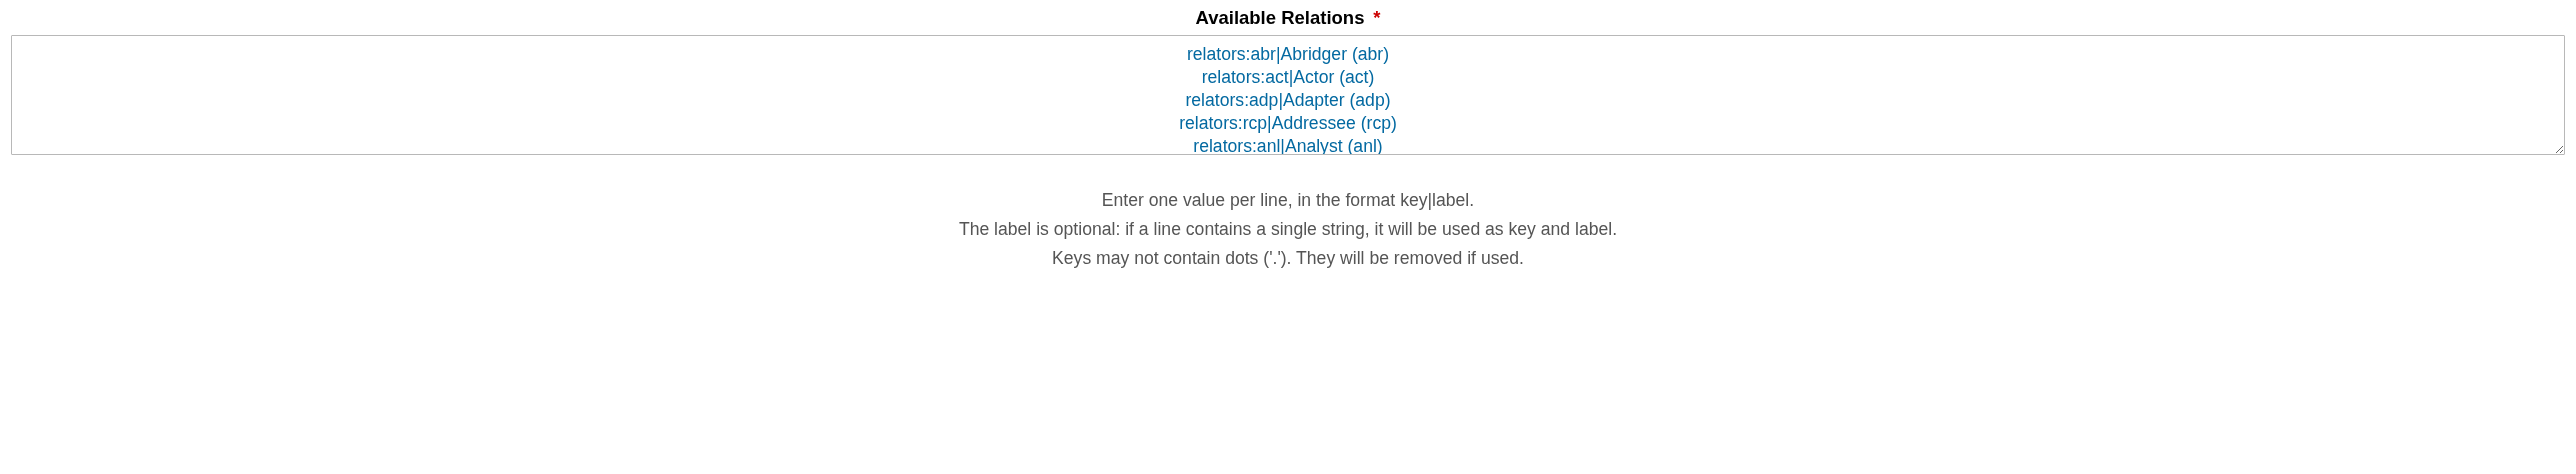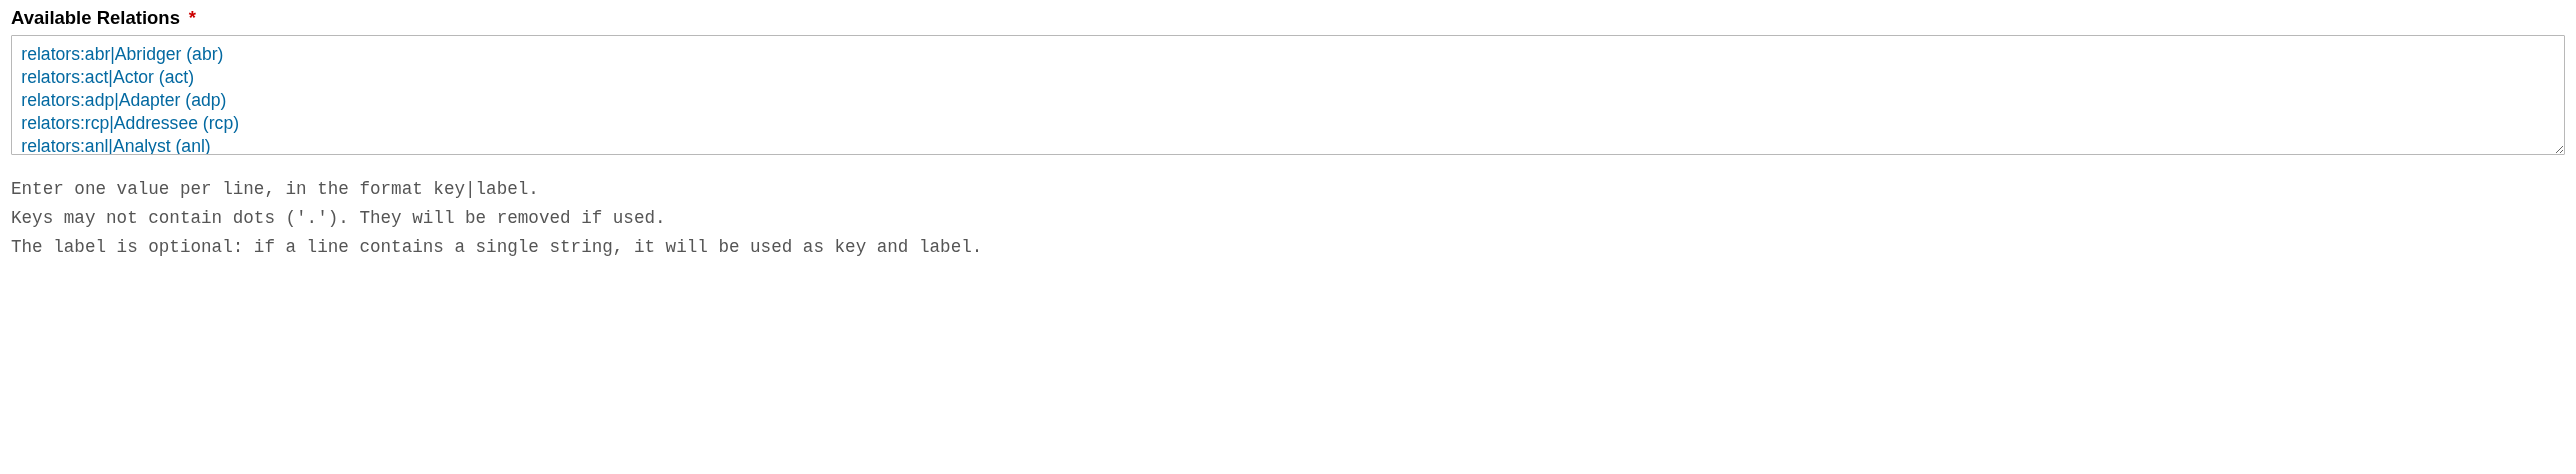--- a/index.html
+++ b/index.html
@@ -1,18 +1,19 @@
 <!DOCTYPE html>
 <html style="font-size:15px"><head>
   <meta charset="utf-8">
   <style>
     * {
       box-sizing: border-box;
       margin: 0;
       padding: 0;
+      text-align: center;
     }
     body {
       font-family: "Lucida Grande", "Lucida Sans Unicode", Verdana, Arial, sans-serif;
       background: #ffffff;
       padding: 7.4px 11px;
       width: 2576px;
     }
     .field-label {
       font-weight: bold;
       font-size: 18.5px;
@@ -34,25 +35,24 @@
       font-size: 17.6px;
       line-height: 1.3;
       color: #0369a1;
       resize: both;
       height: 120px;
       white-space: pre;
       overflow: auto;
       background: #ffffff;
     }
     .help-text {
-      margin-top: 18px;
+      margin-top: 29px;
       color: #555555;
       font-size: 17.6px;
       line-height: 1.5;
-      font-family: Liberation Mono, monospace;
     }
     .help-text p {
       margin-bottom: 2.8px;
     }
   </style>
 </head>
 <body>
 
 
 
@@ -62,19 +62,19 @@
 </label>
 
 <textarea class="relations-textarea" style="">relators:abr|Abridger (abr)
 relators:act|Actor (act)
 relators:adp|Adapter (adp)
 relators:rcp|Addressee (rcp)
 relators:anl|Analyst (anl)</textarea>
 
 <div class="help-text">
   <p>Enter one value per line, in the format key|label.</p>
+  <p>The label is optional: if a line contains a single string, it will be used as key and label.</p>
   <p>Keys may not contain dots ('.'). They will be removed if used.</p>
-  <p>The label is optional: if a line contains a single string, it will be used as key and label.</p>
 </div>
 
 
 
 
 
 </body></html>

